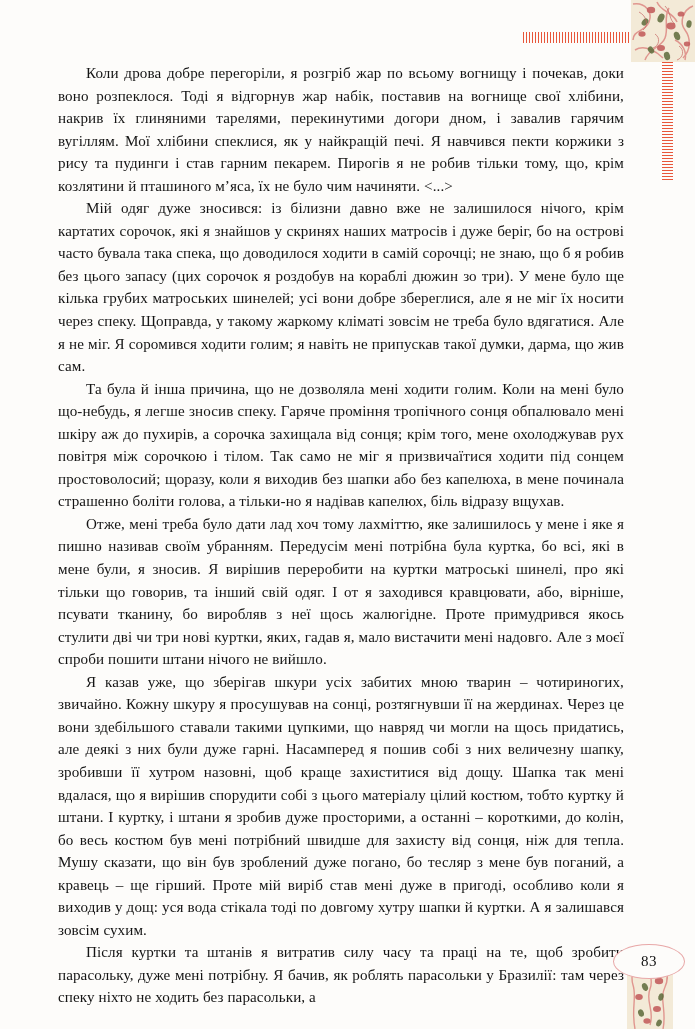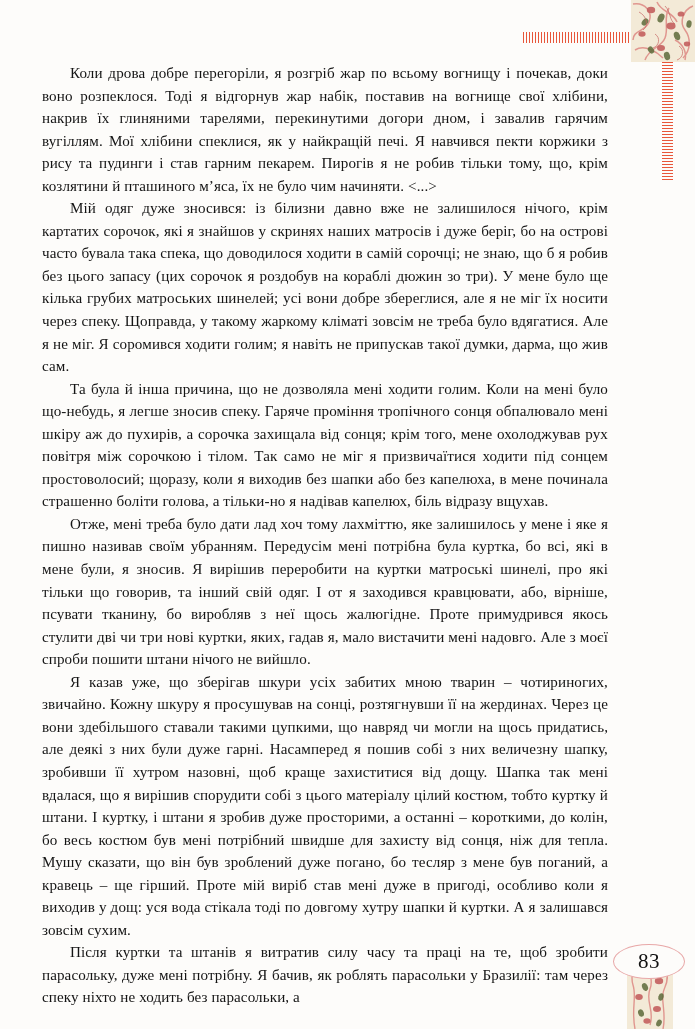--- a/index.html
+++ b/index.html
@@ -52,21 +52,21 @@
     height: 120px;
     background-image: repeating-linear-gradient(
       to bottom,
       #e8563a 0px, #e8563a 1.3px,
       #fdfcfa 1.3px, #fdfcfa 3.0px);
   }
 
   
   .content {
     position: absolute;
-    left: 42px;
+    left: 58px;
     top: 62px;
     width: 566px;
   }
   .para {
     margin: 0;
     text-align: justify;
     text-indent: 28px;
     font-size: 15.1px;
     line-height: 22.55px;
     color: #141414;
@@ -92,21 +92,21 @@
     right: 10px;
     bottom: 50px;
     width: 70px;
     height: 33px;
     border-radius: 50%;
     background: #fdfcfa;
     border: 1.6px solid #e8a8a8;
     display: flex;
     align-items: center;
     justify-content: center;
-    font-size: 21px;
+    font-size: 15px;
     color: #111;
     font-family: "Liberation Serif", "DejaVu Serif", serif;
     letter-spacing: 0.5px;
   }
 </style>
 </head>
 <body>
 
 <div class="page">
 

